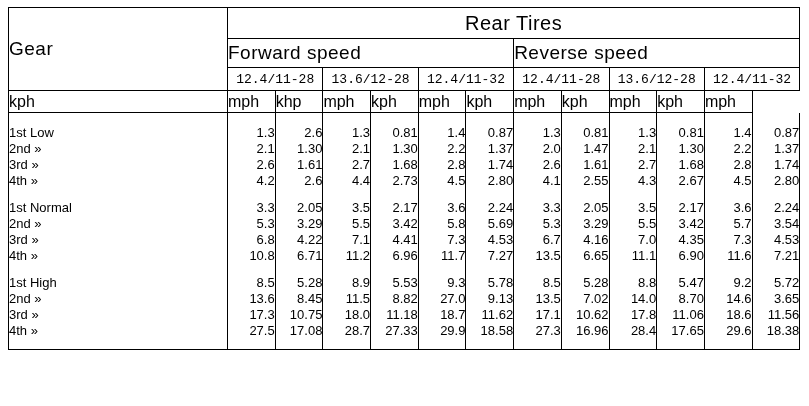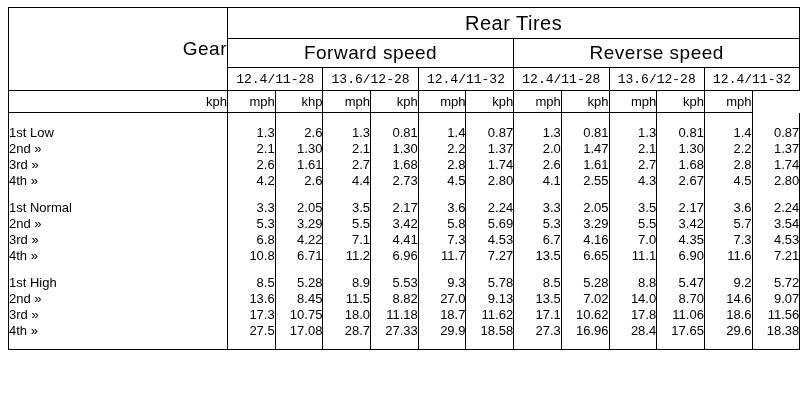--- a/index.html
+++ b/index.html
@@ -38,38 +38,38 @@
     background: #ffffff;
   }
   
   .h-rear {
     text-align: center;
     font-size: 20px;
     height: 30px;
     letter-spacing: 0.5px;
   }
   .h-dir {
-    text-align: center;
+    text-align: left;
     font-size: 19px;
     height: 28px;
     letter-spacing: 0.5px;
   }
   .h-tire {
     text-align: center;
     font-size: 13px;
     height: 22px;
     font-family: Liberation Mono, monospace;
   }
   .h-unit {
-    text-align: right;
-    font-size: 13px;
+    text-align: left;
+    font-size: 16px;
     height: 21px;
   }
   .h-gear {
-    text-align: right;
+    text-align: left;
     font-size: 19px;
     letter-spacing: 0.5px;
   }
   
   .gear-label {
     font-size: 13px;
     text-align: left;
     padding-left: 5px;
     height: 16px;
     white-space: nowrap;
@@ -345,21 +345,21 @@
           <td class="num">8.45</td>
           <td class="num">11.5</td>
           <td class="num">8.82</td>
           <td class="num">27.0</td>
           <td class="num">9.13</td>
           <td class="num">13.5</td>
           <td class="num">7.02</td>
           <td class="num">14.0</td>
           <td class="num">8.70</td>
           <td class="num">14.6</td>
-          <td class="num">9.07</td>
+          <td class="num">3.65</td>
         </tr>
         <tr>
           <td class="gear-label">3rd »</td>
           <td class="num">17.3</td>
           <td class="num">10.75</td>
           <td class="num">18.0</td>
           <td class="num">11.18</td>
           <td class="num">18.7</td>
           <td class="num">11.62</td>
           <td class="num">17.1</td>

